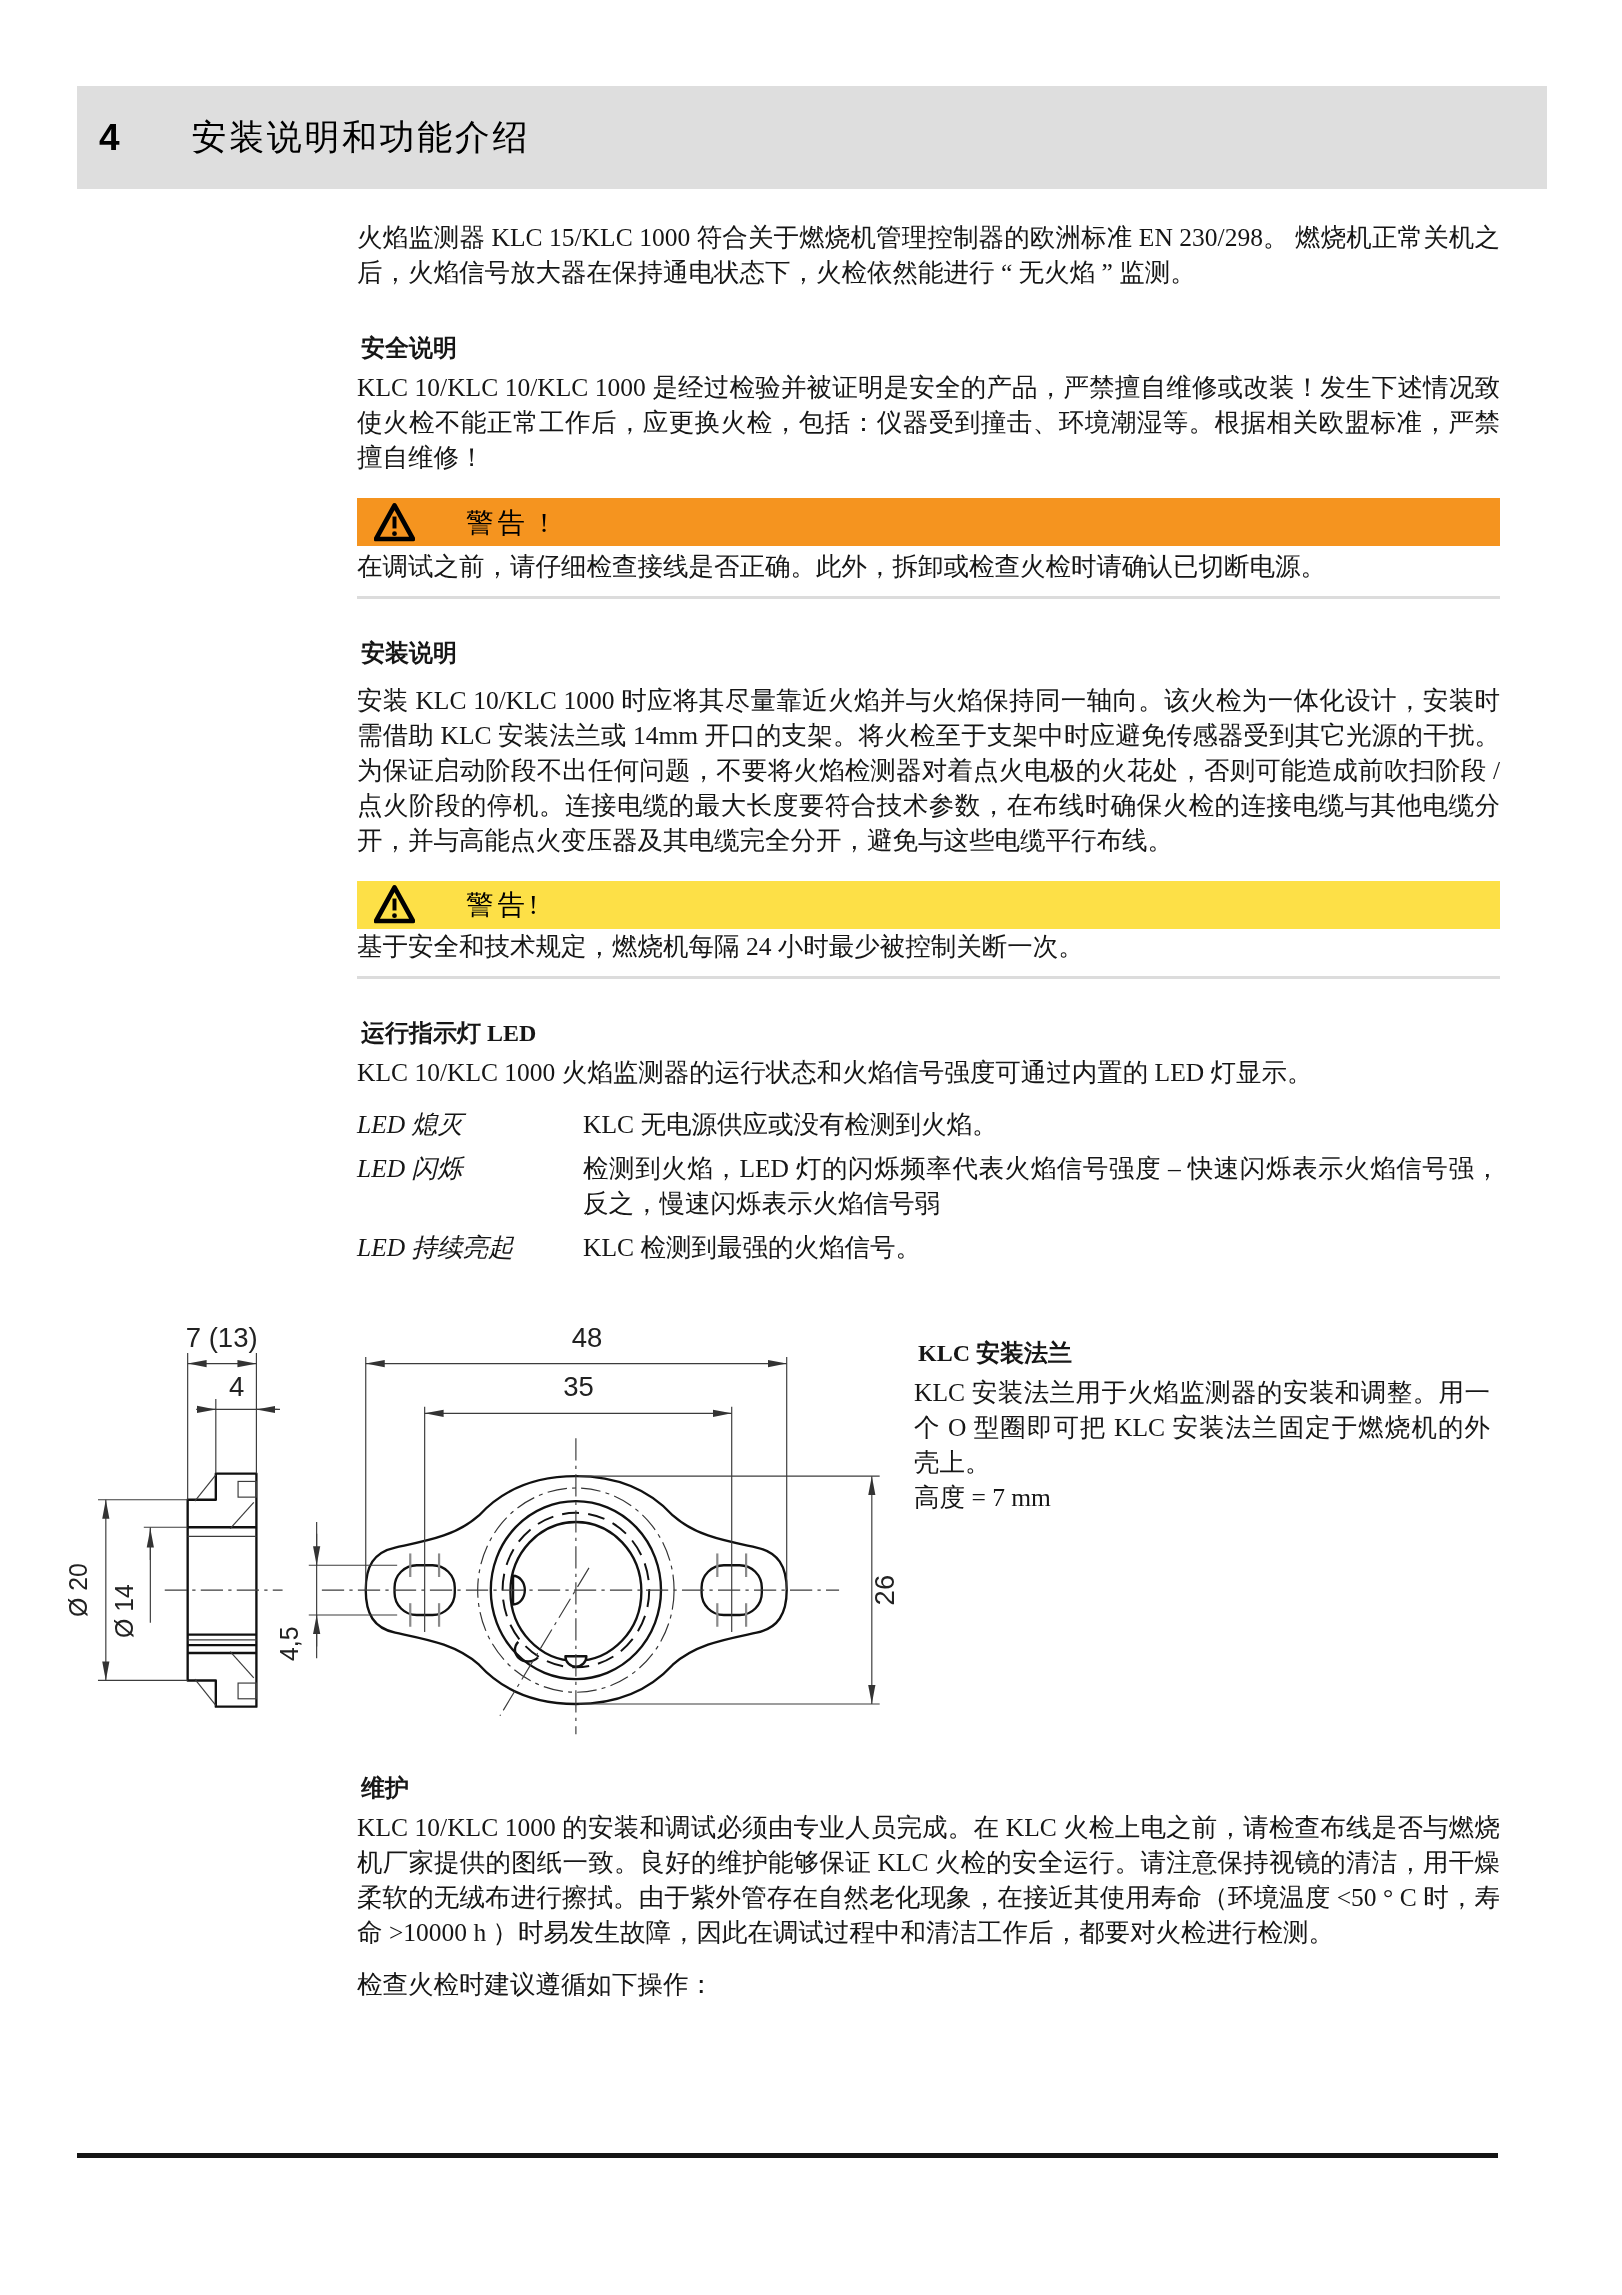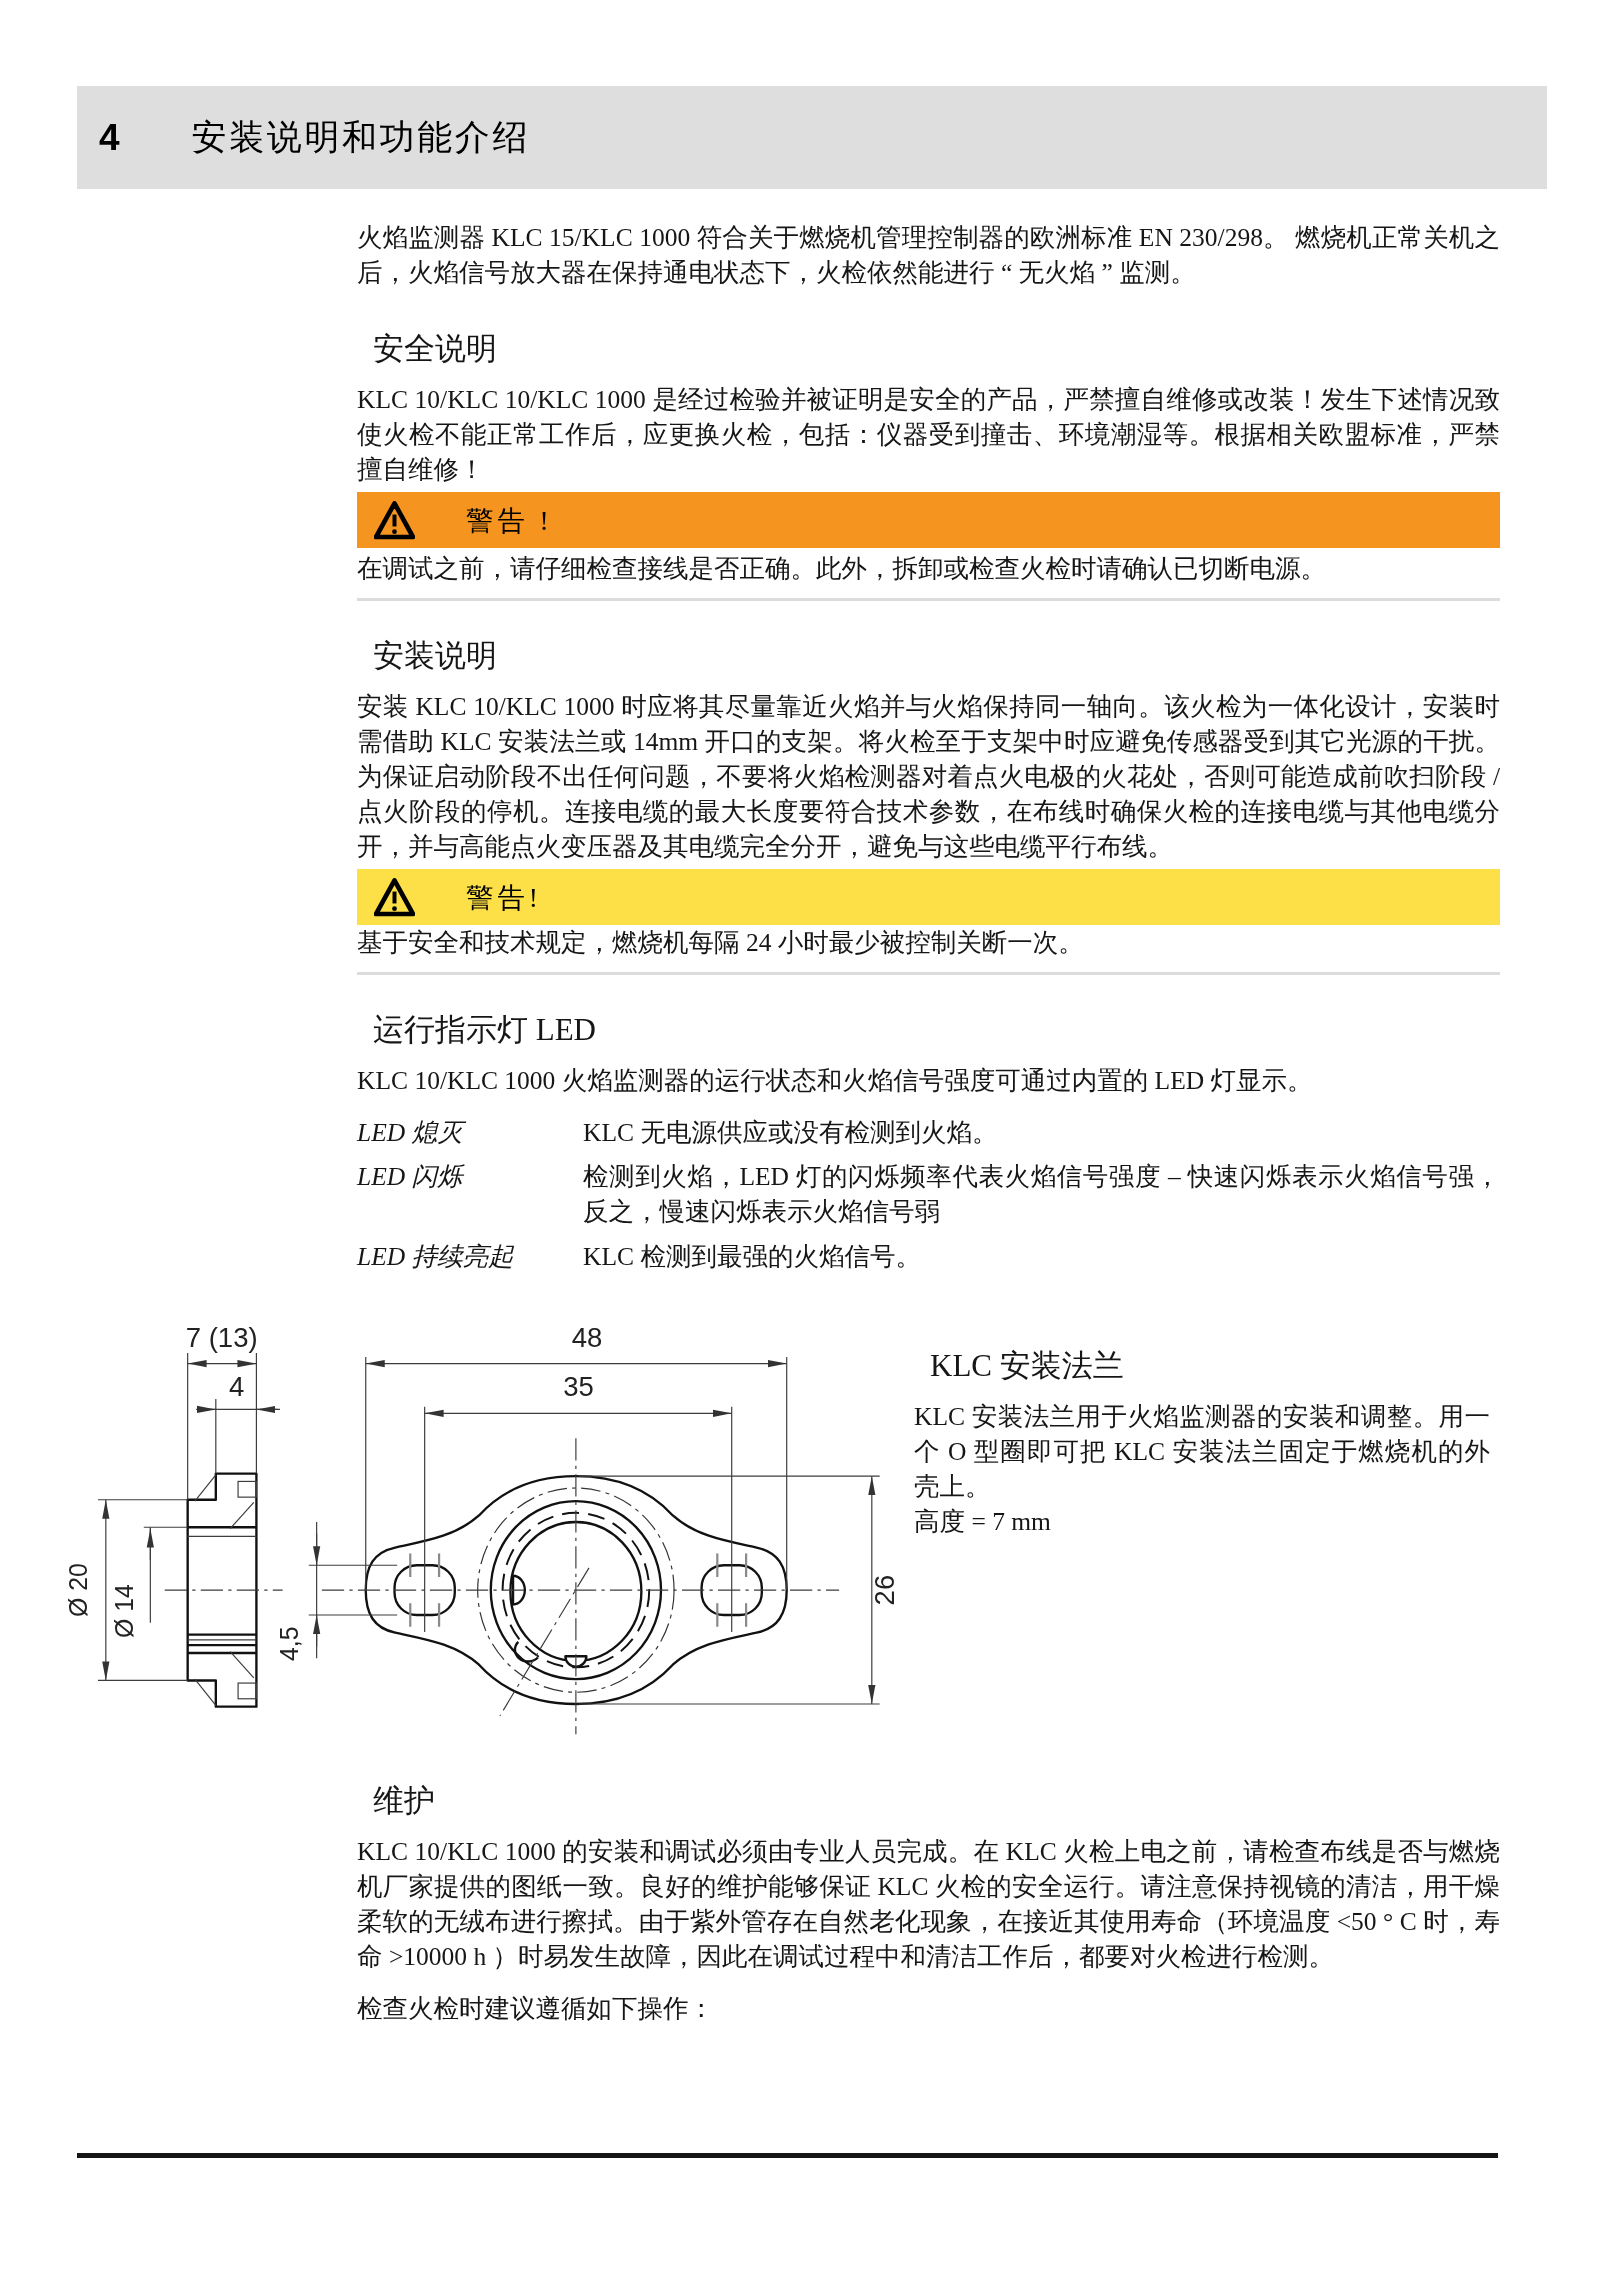--- a/index.html
+++ b/index.html
@@ -5,24 +5,24 @@
   html,body{margin:0;padding:0;background:#888;}
   .page{position:relative;width:1623px;height:2295px;background:#ffffff;overflow:hidden;
         font-family:"Liberation Serif","DejaVu Serif",serif;color:#161616;}
   .header-bar{position:absolute;left:77px;top:86px;width:1470px;height:103px;
               display:flex;align-items:center;}
   .hnum{font-family:"Liberation Sans","DejaVu Sans",sans-serif;font-weight:700;font-size:37px;
         margin-left:22px;color:#000;}
   .htitle{font-size:35px;margin-left:72px;letter-spacing:2.6px;color:#000;}
   .content{position:absolute;left:357px;top:220px;width:1143px;font-size:25.5px;line-height:35px;}
   .para{text-align:justify;}
-  .sect{font-size:31px;line-height:35px;font-weight:normal;margin:16px;}
+  .sect{font-size:24px;line-height:35px;font-weight:bold;margin:4px;}
   .mt62{margin-top:41px}.mt56{margin-top:37px}.mt20{}.mt18{margin-top:11.8px}
   .mt14{margin-top:3px}.mt16{margin-top:10.5px}.mt26{margin-top:17px}
-  .warnbox{height:56px;display:flex;align-items:center;margin-top:5px;text-align:center;}
+  .warnbox{height:48px;display:flex;align-items:center;margin-top:23px;text-align:center;}
   .warnbox .wicon{margin-left:17px;width:41px;height:41px;flex:none;}
   .warnbox .wlabel{margin-left:51px;font-size:27.5px;letter-spacing:3.9px;color:#000;}
   .divider{height:3.3px;background:#DCDCDC;margin-top:11.8px;}
   .ledtable{margin-top:17px;}
   .ledrow{display:flex;margin-top:9.2px;}
   .ledrow:first-child{margin-top:0;}
   .ledlabel{width:226px;flex:none;font-style:italic;}
   .leddesc{flex:1;text-align:justify;}
   .flange-col{position:absolute;left:914px;top:1332px;width:576px;font-size:25.5px;line-height:35px;}
   .maint{position:absolute;left:357px;top:1767px;width:1143px;font-size:25.5px;line-height:35px;}

